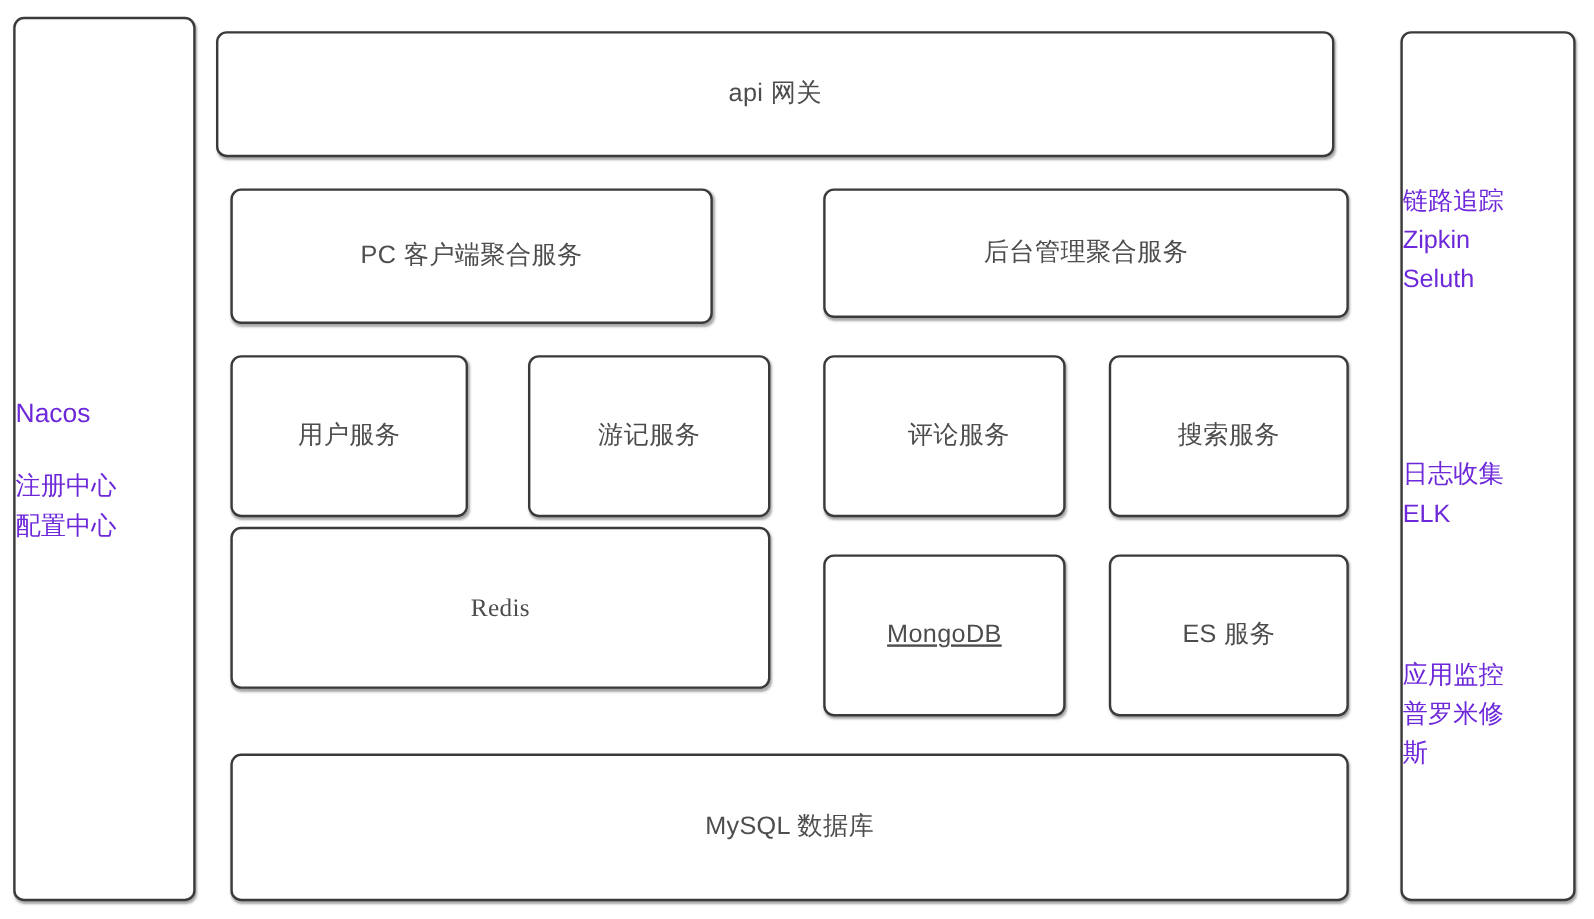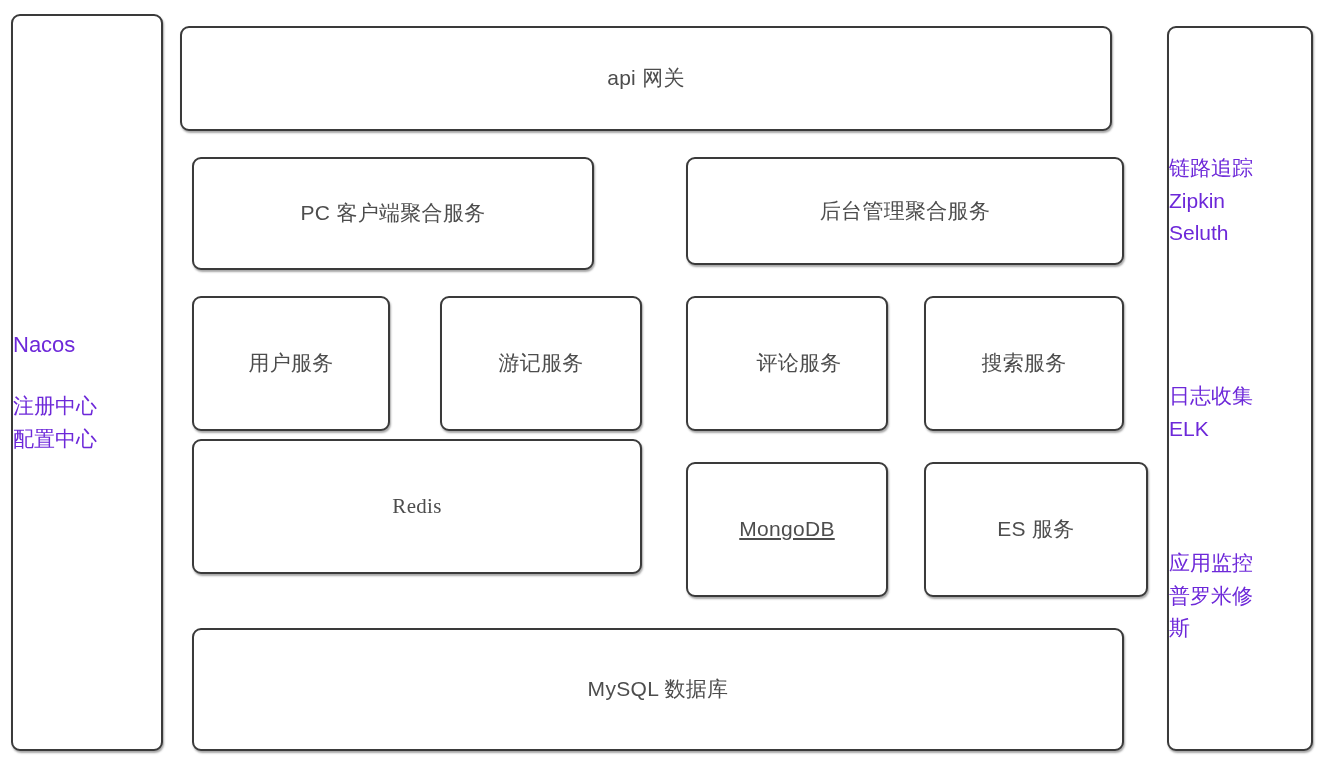--- a/index.html
+++ b/index.html
@@ -108,21 +108,21 @@
   </div>
 
   <div class="box" style="left:192px; top:439px; width:450px; height:135px;font-family:Liberation Serif, serif;">
     <span class="label">Redis</span>
   </div>
 
   <div class="box" style="left:686px; top:462px; width:202px; height:135px;text-decoration:underline;">
     <span class="label">MongoDB</span>
   </div>
 
-  <div class="box" style="left:924px; top:462px; width:224px; height:135px;">
+  <div class="box" style="left:924px; top:462px; width:200px; height:135px;">
     <span class="label">ES 服务</span>
   </div>
 
   <div class="box" style="left:192px; top:628px; width:932px; height:123px;">
     <span class="label">MySQL 数据库</span>
   </div>
 
   <div class="side-panel" style="left:1167px; top:26px; width:146px; height:725px;">
     <div class="side-text" style="top:124px;">链路追踪
 Zipkin

